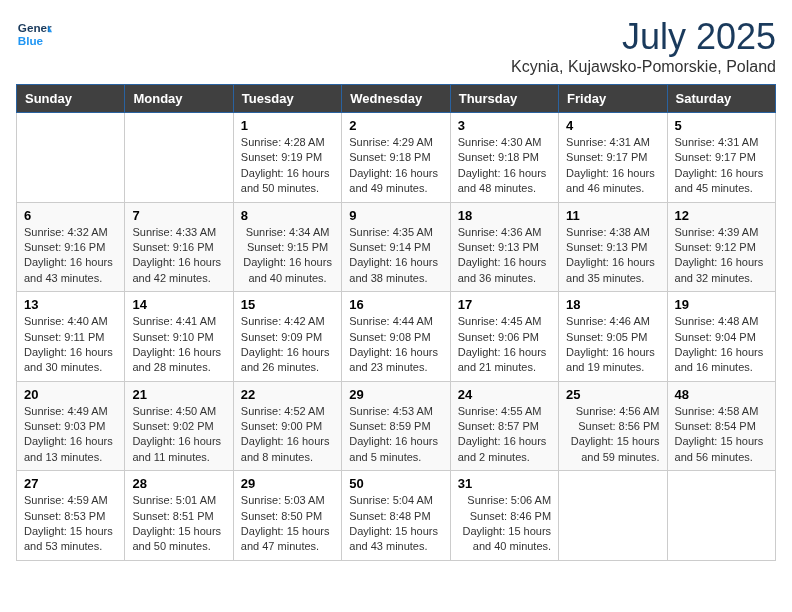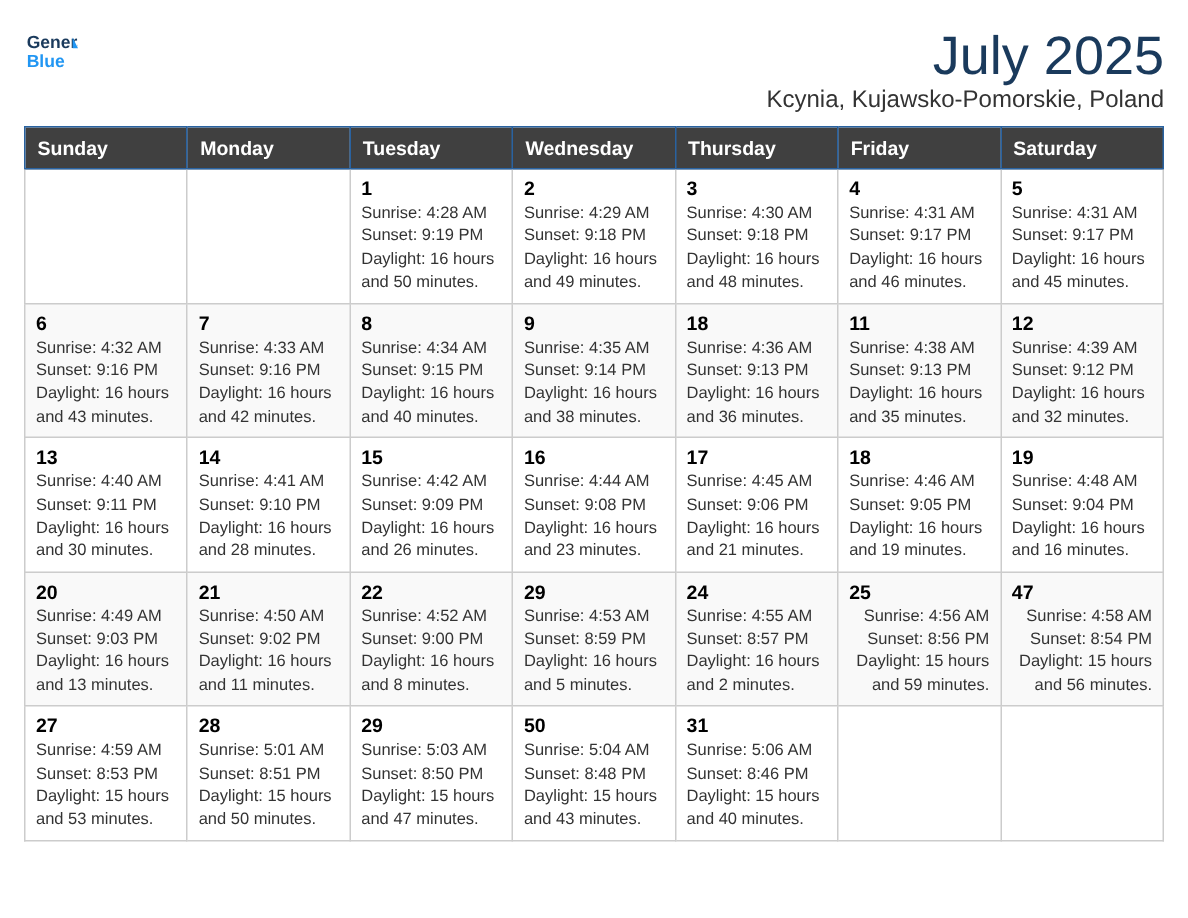--- a/index.html
+++ b/index.html
@@ -155,21 +155,21 @@
         </td>
         <td>
           <span class="day-num">7</span>
           <div class="day-info" style="white-space: pre-line;">Sunrise: 4:33 AM
 Sunset: 9:16 PM
 Daylight: 16 hours
 and 42 minutes.</div>
         </td>
         <td>
           <span class="day-num">8</span>
-          <div class="day-info" style="white-space: pre-line;">Sunrise: 4:34 AM
+          <div class="day-info" style="white-space: pre-line; text-align: center;">Sunrise: 4:34 AM
 Sunset: 9:15 PM
 Daylight: 16 hours
 and 40 minutes.</div>
         </td>
         <td>
           <span class="day-num">9</span>
           <div class="day-info" style="white-space: pre-line;">Sunrise: 4:35 AM
 Sunset: 9:14 PM
 Daylight: 16 hours
 and 38 minutes.</div>
@@ -284,22 +284,22 @@
 and 2 minutes.</div>
         </td>
         <td>
           <span class="day-num">25</span>
           <div class="day-info" style="white-space: pre-line; text-align: right;">Sunrise: 4:56 AM
 Sunset: 8:56 PM
 Daylight: 15 hours
 and 59 minutes.</div>
         </td>
         <td>
-          <span class="day-num">47</span>
-          <div class="day-info" style="white-space: pre-line; text-align: right;">Sunrise: 4:58 AM
+          <span class="day-num">48</span>
+          <div class="day-info" style="white-space: pre-line;">Sunrise: 4:58 AM
 Sunset: 8:54 PM
 Daylight: 15 hours
 and 56 minutes.</div>
         </td>
       </tr>
       <tr>
         <td>
           <span class="day-num">27</span>
           <div class="day-info" style="white-space: pre-line;">Sunrise: 4:59 AM
 Sunset: 8:53 PM
@@ -322,21 +322,21 @@
         </td>
         <td>
           <span class="day-num">50</span>
           <div class="day-info" style="white-space: pre-line;">Sunrise: 5:04 AM
 Sunset: 8:48 PM
 Daylight: 15 hours
 and 43 minutes.</div>
         </td>
         <td>
           <span class="day-num">31</span>
-          <div class="day-info" style="white-space: pre-line;">Sunrise: 5:06 AM
+          <div class="day-info" style="white-space: pre-line; text-align: right;">Sunrise: 5:06 AM
 Sunset: 8:46 PM
 Daylight: 15 hours
 and 40 minutes.</div>
         </td>
         <td class="empty"></td>
         <td class="empty"></td>
       </tr>
     </tbody>
 </table>
 

